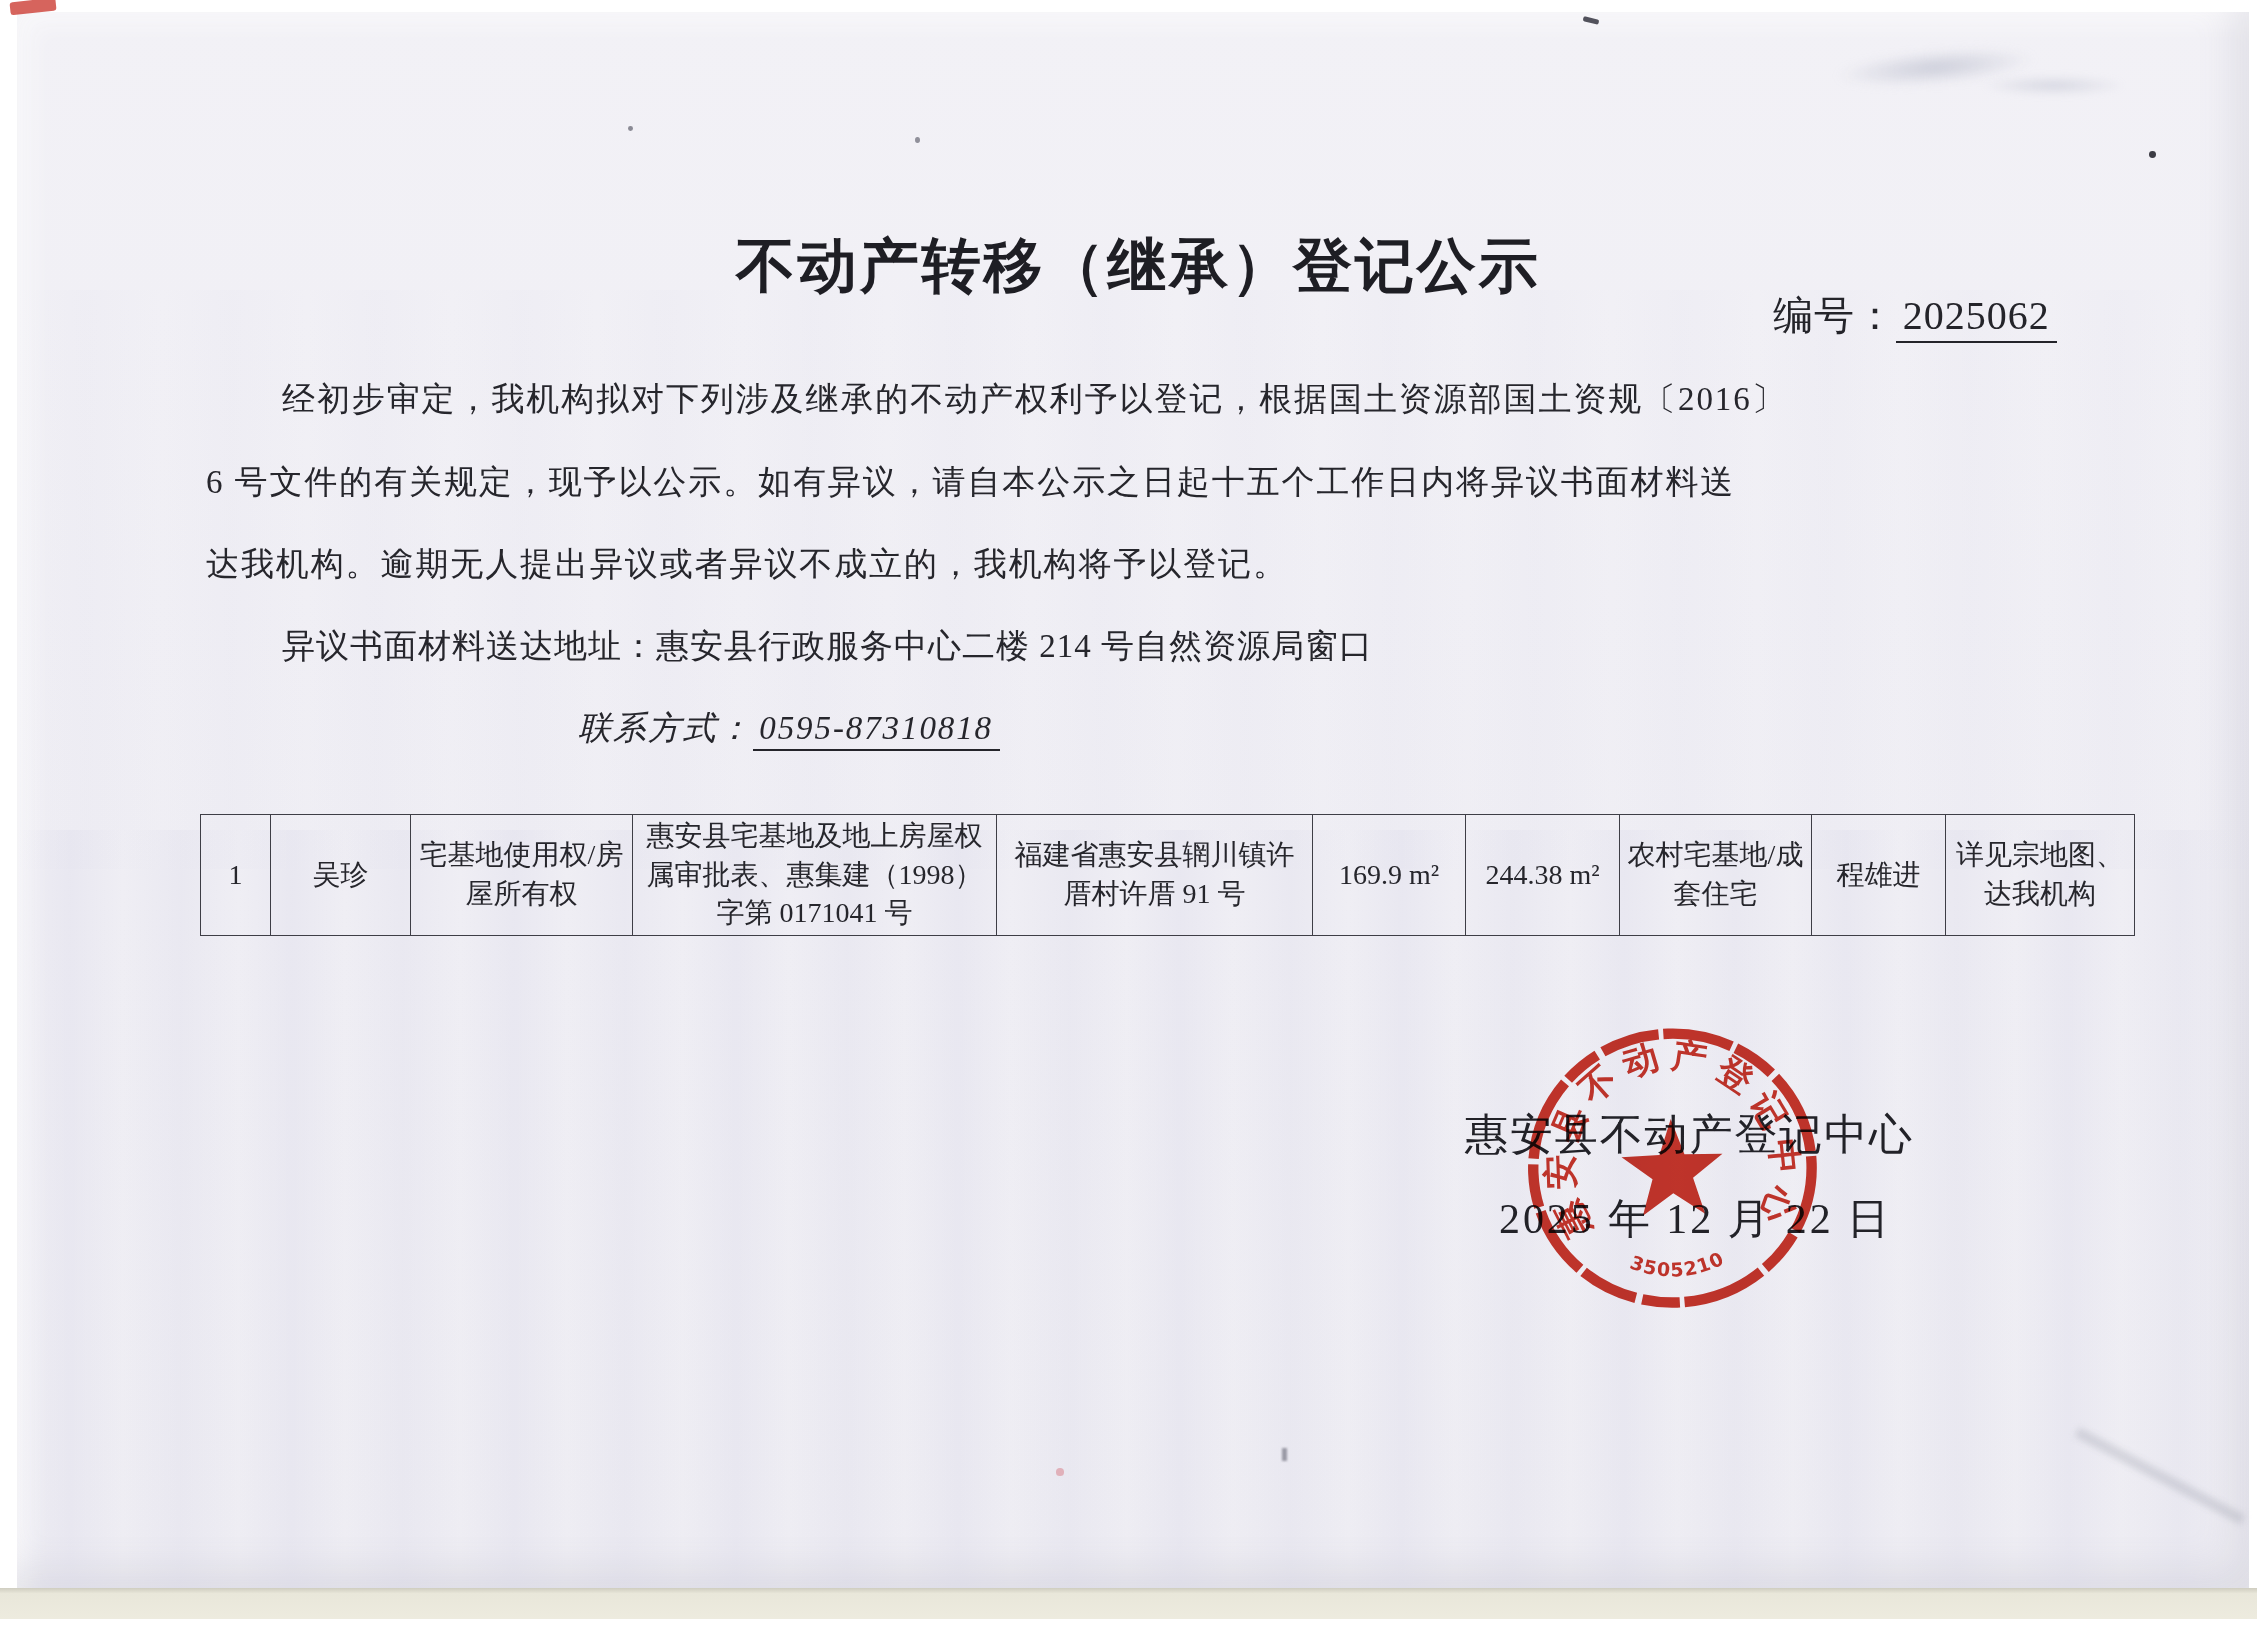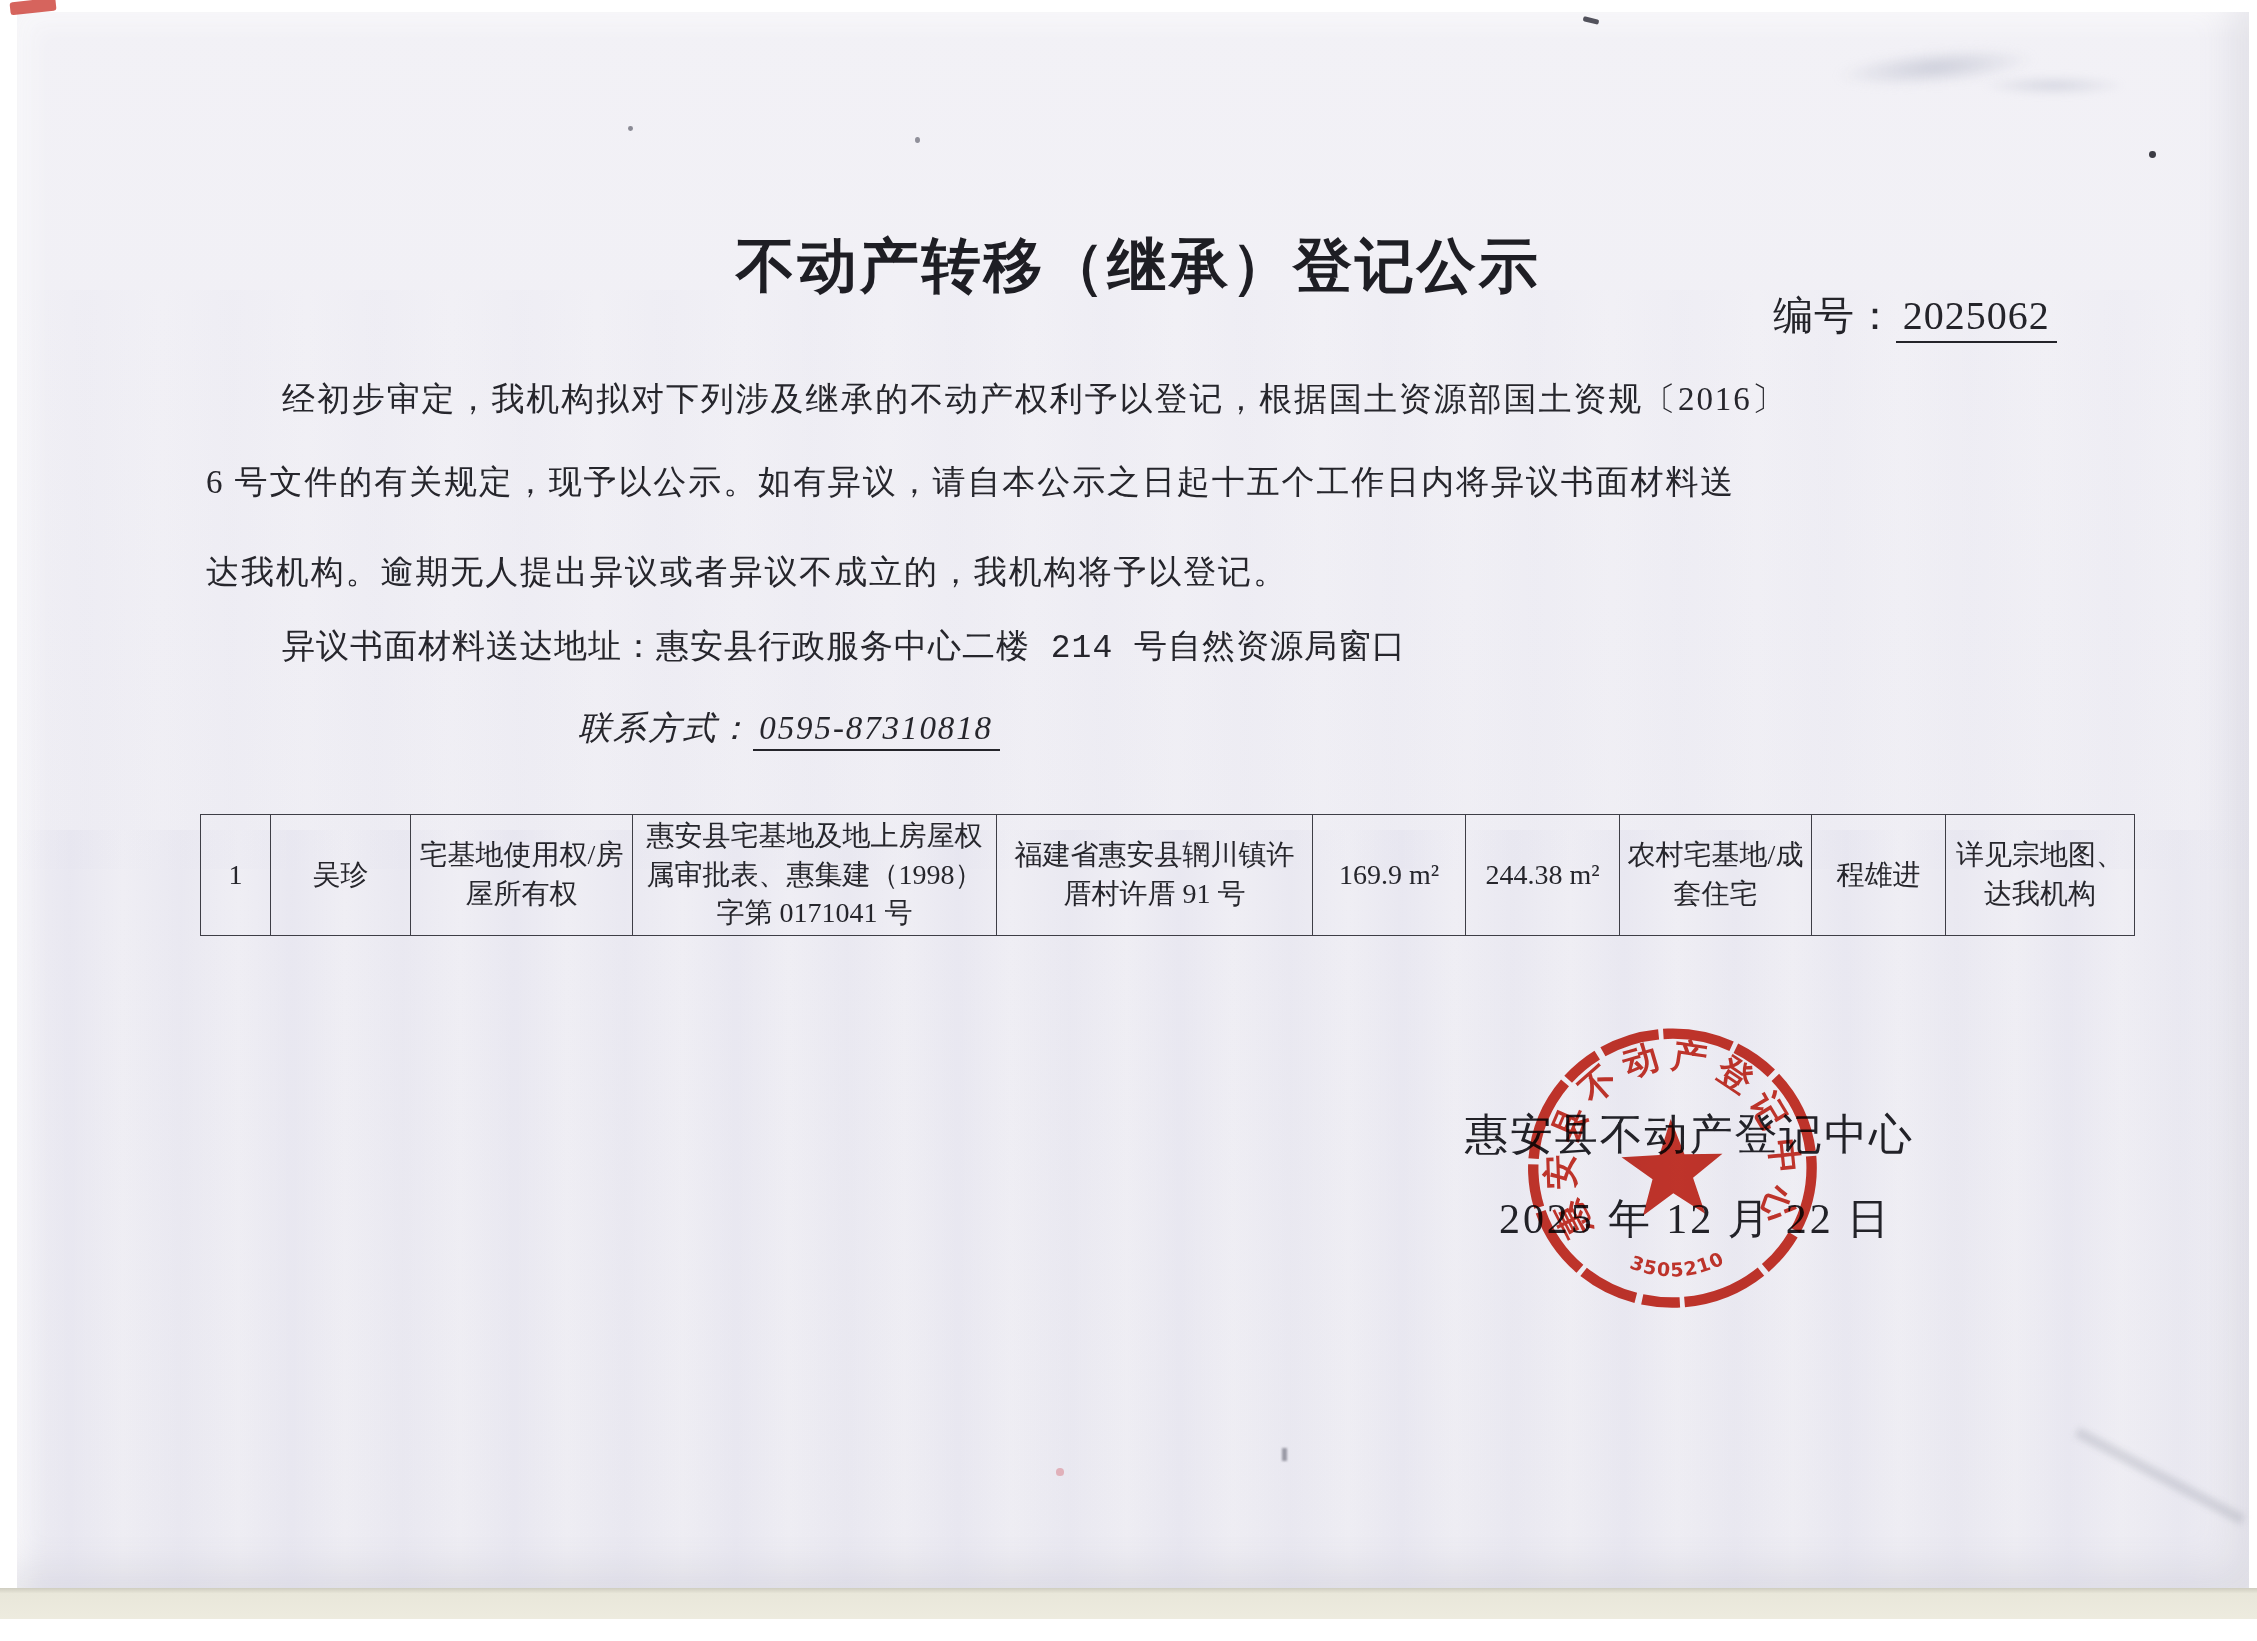--- a/index.html
+++ b/index.html
@@ -41,22 +41,22 @@
   }
   .doc-number{
     position:absolute;left:1773px;top:282px;font-size:40px;white-space:nowrap;letter-spacing:1px;margin-top:6px;
   }
   .u-line{border-bottom:2.9px solid #24242a;padding:0 6.8px 2.9px 6.8px;}
   .body-line{
     position:absolute;font-size:33px;letter-spacing:1.9px;white-space:nowrap;color:#26262c;
   }
   .bl1{left:282px;top:377px;}
   .bl2{left:206px;top:460px;}
-  .bl3{left:206px;top:542px;margin-top:8px;}
-  .bl4{left:282px;top:624px;letter-spacing:1px;font-family:Liberation Mono, monospace;}
+  .bl3{left:206px;top:542px;}
+  .bl4{left:282px;top:624px;letter-spacing:1px;}
   .bl5{left:578px;top:706px;font-style:italic;}
   
   table.reg{
     position:absolute;left:200px;top:814px;width:1933px;
     border-collapse:collapse;table-layout:fixed;
   }
   table.reg th,table.reg td{
     border:1.9px solid #3e3e46;text-align:center;vertical-align:middle;
     font-weight:normal;color:#26262c;padding:1.9px 5.8px;box-sizing:border-box;
   }

